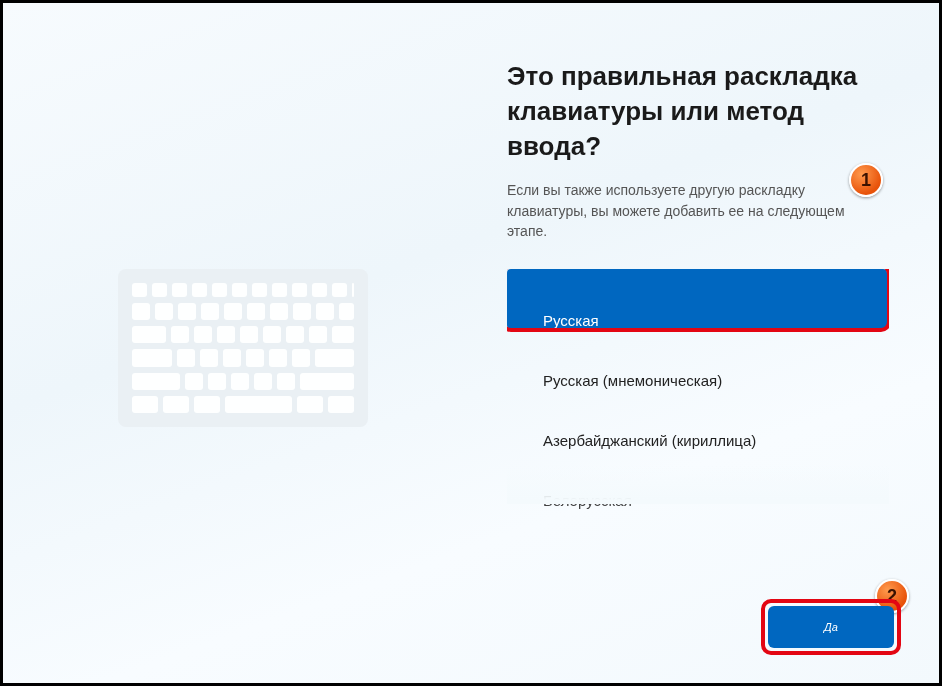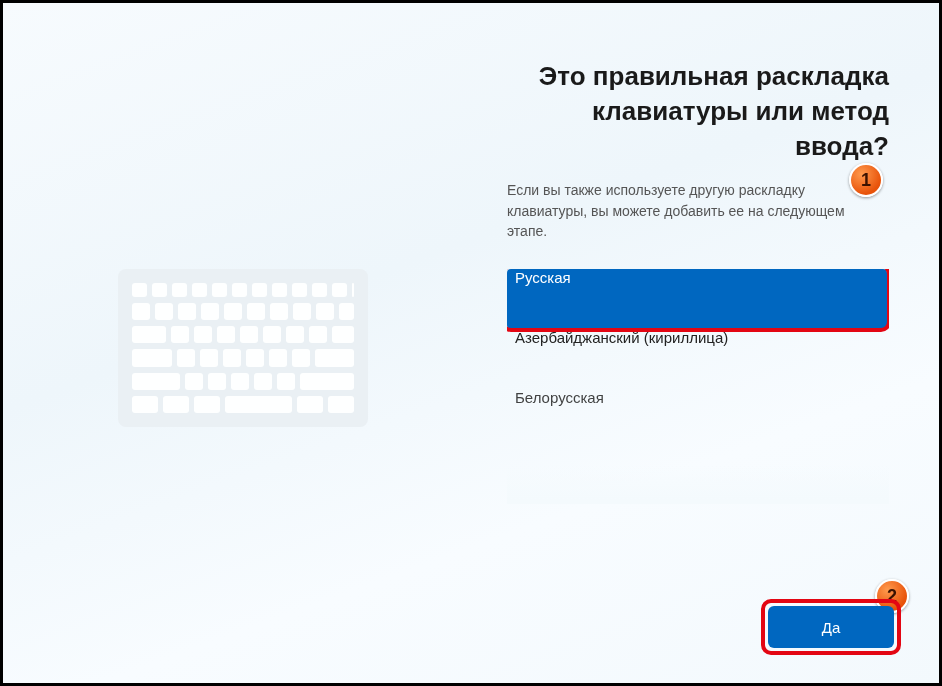--- a/index.html
+++ b/index.html
@@ -29,50 +29,49 @@
   .k-caps  { width: 40px; }
   .k-shift { width: 48px; }
   .k-space { flex: 1; }
   .k-grow  { flex: 1; }
   .kb-row.top .key { height: 14px; }
   .kb-row.top { height: 14px; }
 
   .heading {
     font-size: 26px; font-weight: 600; color: #1a1a1a; line-height: 1.35;
     margin-bottom: 16px;
-    text-align: right;
   }
   .subtext {
     font-size: 14px; color: #555; line-height: 1.45; margin-bottom: 28px;
     max-width: 380px;
     margin-top: 12px;
   }
   .list { position: relative; width: 380px; }
   .list-item {
-    height: 60px; display: flex; align-items: flex-start; padding: 0 8px;
+    height: 60px; display: flex; align-items: flex-end; padding: 0 36px;
     font-size: 15px; color: #222; background: transparent; cursor: pointer;
     border-radius: 4px;
   }
   .list-item.selected {
     background: #0067C0; color: #fff;
   }
   .highlight-box {
     position: absolute; border: 4px solid #E30613; border-radius: 10px;
     pointer-events: none;
   }
   .highlight-item {
     top: -5px; left: -6px; width: 390px; height: 68px;
   }
   .highlight-btn {
     bottom: 28px; right: 38px; width: 140px; height: 56px;
   }
   .yes-btn {
     position: absolute; bottom: 35px; right: 45px;
     width: 126px; height: 42px; background: #0067C0; color: #fff;
-    border: none; border-radius: 6px; font-size: 15px; cursor: pointer;
+    border: none; border-radius: 6px; font-size: 11px; cursor: pointer; font-style: italic;
   }
   .callout {
     position: absolute; width: 34px; height: 34px; border-radius: 50%;
     background: radial-gradient(circle at 35% 30%, #ff9a4d, #E8530A 70%);
     border: 2.5px solid #fff; box-shadow: 0 1px 3px rgba(0,0,0,.4);
     color: #3a1200; font-weight: 700; font-size: 18px;
     display: flex; align-items: center; justify-content: center;
     pointer-events: none;
   }
   .callout-1 { top: 160px; right: 56px; }
@@ -164,20 +163,23 @@
     <h1 class="heading">Это правильная раскладка клавиатуры или метод ввода?</h1>
     <p class="subtext">Если вы также используете другую раскладку клавиатуры, вы можете добавить ее на следующем этапе.</p>
 
     <div class="clip">
       <div class="list">
         <div class="highlight-box highlight-item"></div>
         <div class="list-item selected">
           <span>Русская</span>
         </div>
         <div class="list-item">
+          <span>Русская (мнемоническая)</span>
+        </div>
+        <div class="list-item">
           <span>Азербайджанский (кириллица)</span>
         </div>
         <div class="list-item partial">
           <span>Белорусская</span>
         </div>
       </div>
       <div class="fade-bottom"></div>
     </div>
 
     <div class="callout callout-1">1</div>

